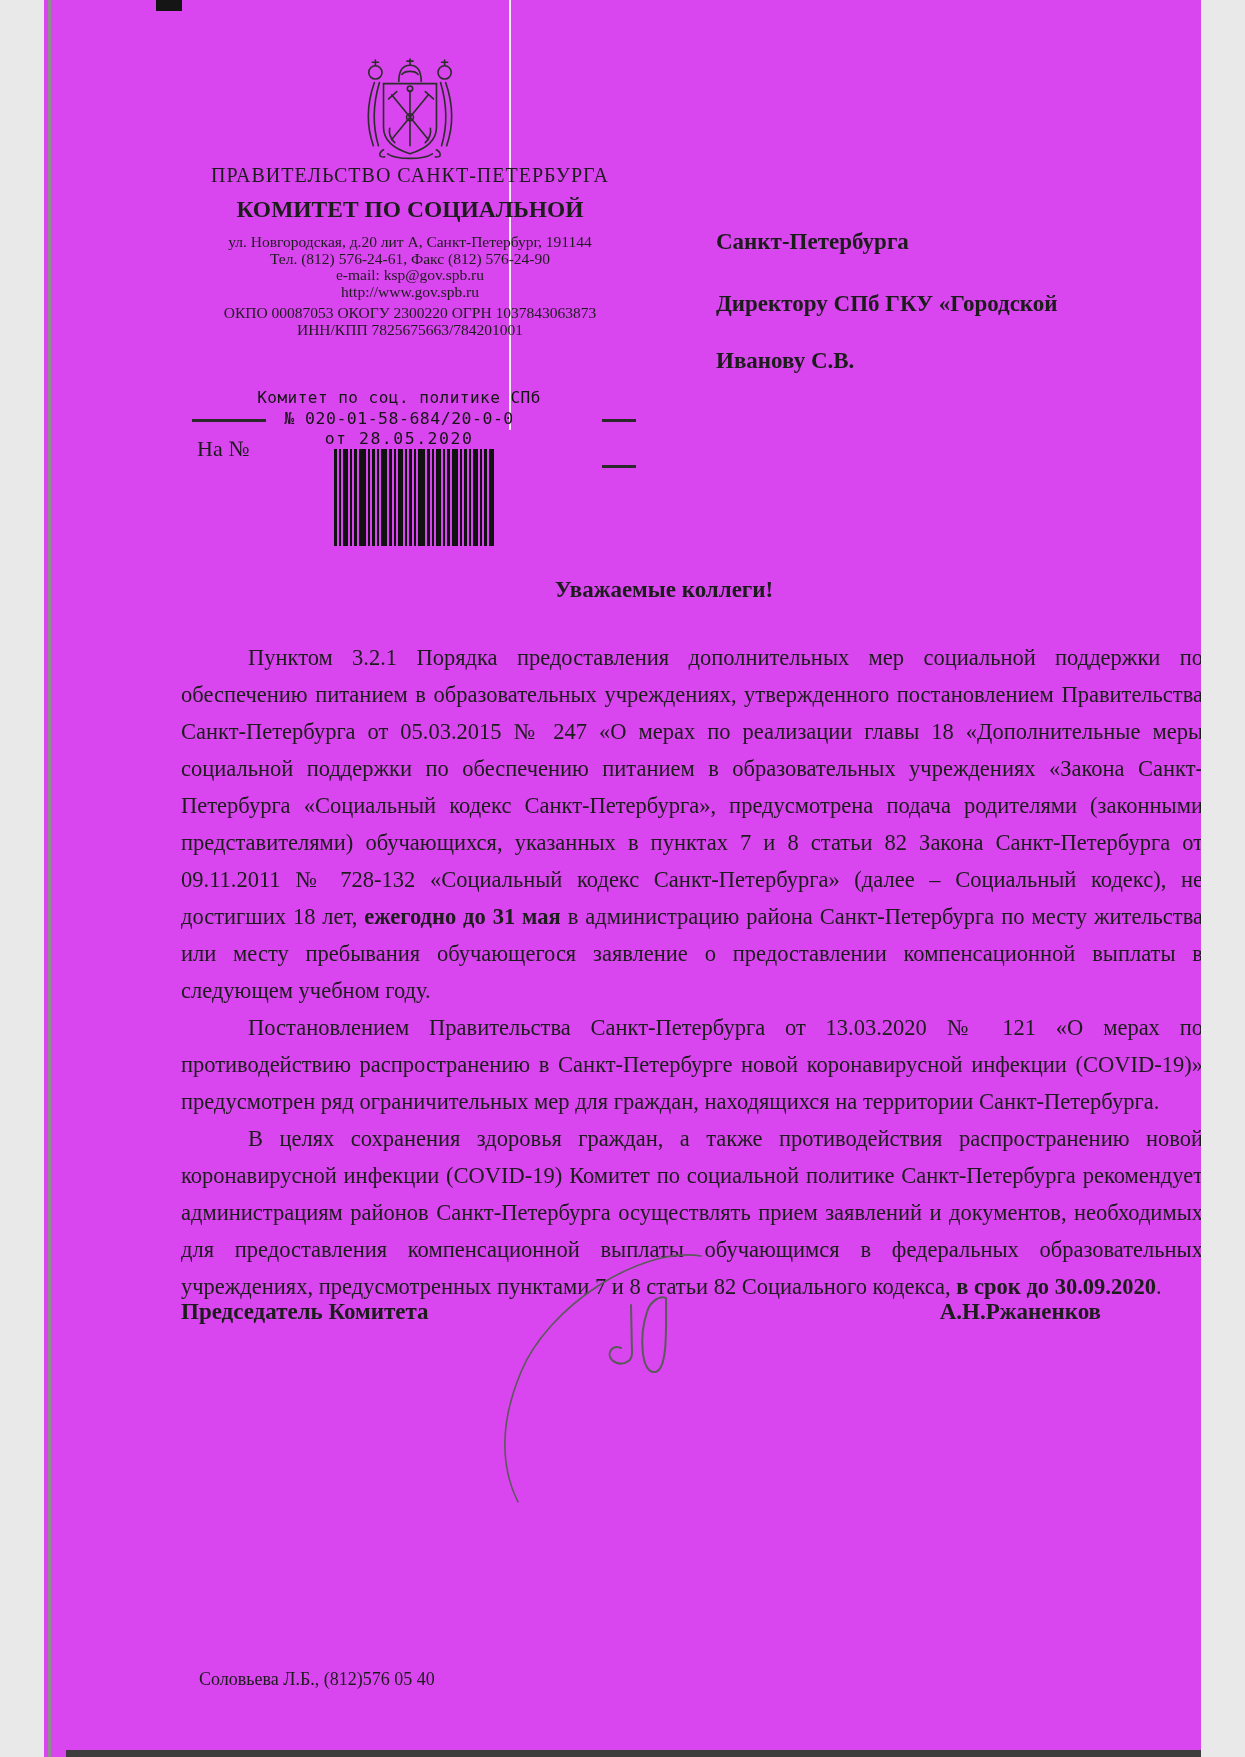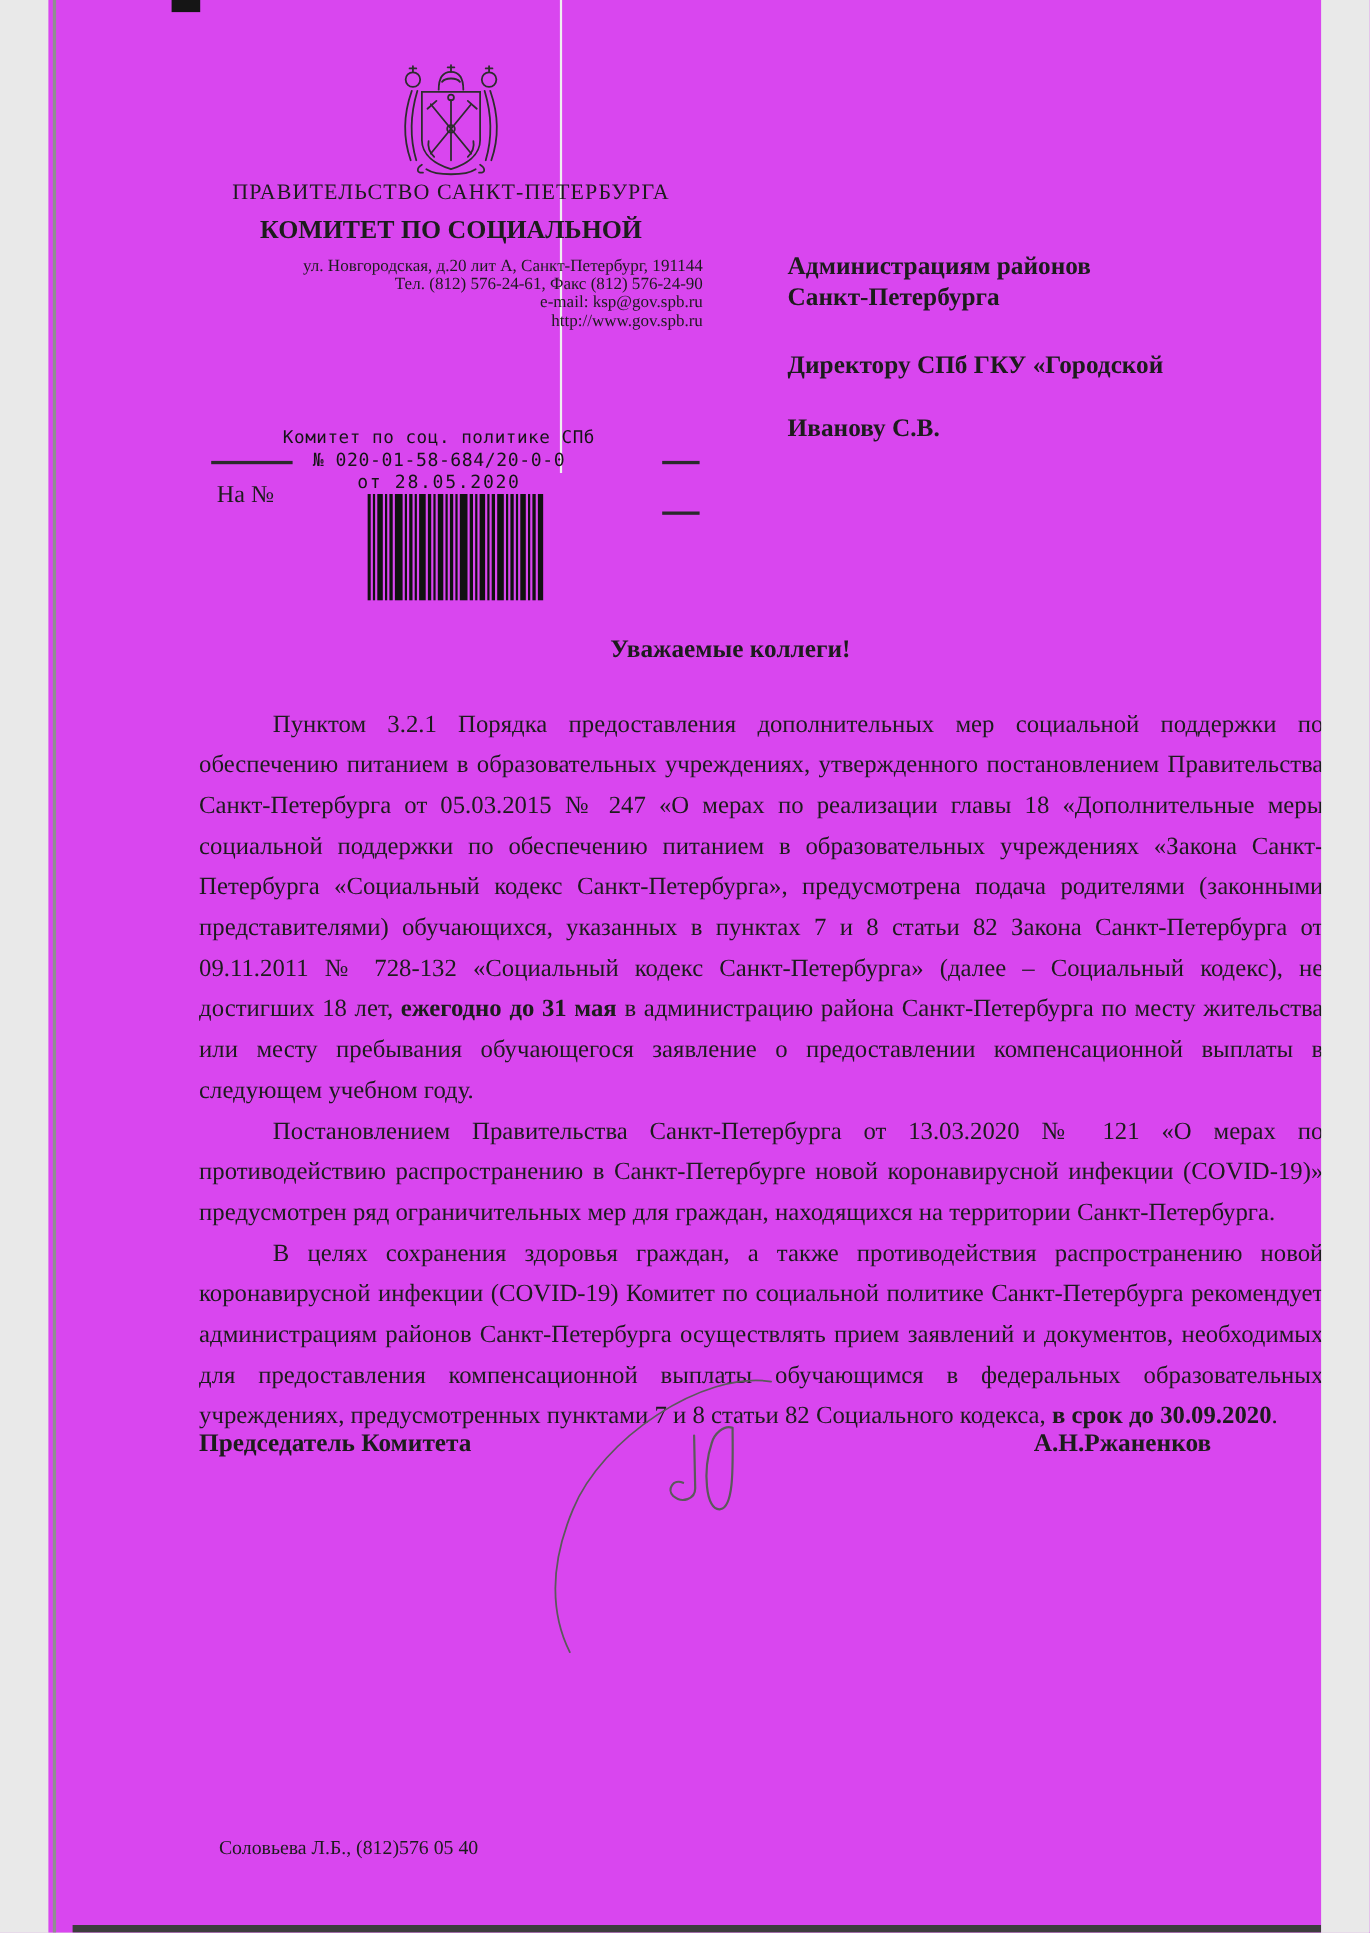--- a/index.html
+++ b/index.html
@@ -15,21 +15,21 @@
   .fold-line   { position:absolute; left:465px; top:0; width:2px; height:430px; background:#efefef; }
   .edge-bottom { position:absolute; left:22px; right:0; bottom:0; height:7px; background:#3d3d3d; }
   .corner-mark { position:absolute; left:112px; top:0; width:26px; height:11px; background:#151515; }
 
   
   .letterhead { position:absolute; left:137px; top:52px; width:458px; text-align:center; }
   .emblem { display:block; width:112px; height:110px; margin:0 auto 2px; }
   .gov-title { font-size:20px; letter-spacing:1px; white-space:nowrap; }
   .committee { font-size:23.5px; font-weight:bold; line-height:27px; margin-top:9px; }
   .lh-small { font-size:15.5px; line-height:16.5px; }
-  .lh-small-block { margin-top:11px;text-align:right; }
+  .lh-small-block { margin-top:11px; }
   .codes-block { margin-top:5px; }
 
   
   .stamp {
     position:absolute; left:200px; top:388px; width:310px; text-align:center;
     font-family:"DejaVu Sans Mono", monospace; font-weight:normal; color:#141414;
   }
   .stamp-org  { font-size:16px;   letter-spacing:0.5px; white-space:nowrap; }
   .stamp-num  { font-size:16.5px; letter-spacing:0.5px; margin-top:2px; white-space:nowrap; }
   .stamp-date { font-size:16.5px; letter-spacing:1.5px; margin-top:1px; white-space:nowrap; }
@@ -101,20 +101,24 @@
     </svg>
     <div class="gov-title">ПРАВИТЕЛЬСТВО САНКТ-ПЕТЕРБУРГА</div>
     <div class="committee">
       <div>КОМИТЕТ ПО СОЦИАЛЬНОЙ</div>
     </div>
     <div class="lh-small lh-small-block">
       <div class="lh-small">ул. Новгородская, д.20 лит А, Санкт-Петербург, 191144</div>
       <div class="lh-small">Тел. (812) 576-24-61, Факс (812) 576-24-90</div>
       <div class="lh-small">e-mail: ksp@gov.spb.ru</div>
       <div class="lh-small">http://www.gov.spb.ru</div>
+      <div class="codes-block">
+        <div class="lh-small">ОКПО 00087053  ОКОГУ 2300220  ОГРН 1037843063873</div>
+        <div class="lh-small">ИНН/КПП 7825675663/784201001</div>
+      </div>
     </div>
   </div>
 
   <div class="stamp">
     <div class="stamp-org">Комитет по соц. политике СПб</div>
     <div class="stamp-num">№ 020-01-58-684/20-0-0</div>
     <div class="stamp-date">от 28.05.2020</div>
   </div>
 
   <svg class="barcode" width="160" height="97" viewBox="0 0 160 97">
@@ -151,21 +155,20 @@
         <rect x="155" width="5" height="97"></rect>
     </g>
   </svg>
 
   <div class="ref-line-left"></div>
   <div class="dash-right-1"></div>
   <div class="dash-right-2"></div>
   <div class="na-no">На №</div>
 
   <div class="addressee">
-    <div>Администрациям районов</div>
     <div>Санкт-Петербурга</div>
     <div class="addr-gap-a">Директору СПб ГКУ «Городской</div>
     <div class="addr-gap-b">Иванову С.В.</div>
   </div>
 
   <div class="salutation">Уважаемые коллеги!</div>
 
   <div class="body-text">
     <p><span>Пунктом 3.2.1 Порядка предоставления дополнительных мер социальной поддержки по обеспечению питанием в образовательных учреждениях, утвержденного постановлением Правительства Санкт-Петербурга от 05.03.2015 № 247 «О мерах по реализации главы 18 «Дополнительные меры социальной поддержки по обеспечению питанием в образовательных учреждениях «Закона Санкт-Петербурга «Социальный кодекс Санкт-Петербурга», предусмотрена подача родителями (законными представителями) обучающихся, указанных в пунктах 7 и 8 статьи 82 Закона Санкт-Петербурга от 09.11.2011 № 728-132 «Социальный кодекс Санкт-Петербурга» (далее – Социальный кодекс), не достигших 18 лет, </span><span class="b">ежегодно до 31 мая</span><span> в администрацию района Санкт-Петербурга по месту жительства или месту пребывания обучающегося заявление о предоставлении компенсационной выплаты в следующем учебном году.</span></p>
     <p>Постановлением Правительства Санкт-Петербурга от 13.03.2020 № 121 «О мерах по противодействию распространению в Санкт-Петербурге новой коронавирусной инфекции (COVID-19)» предусмотрен ряд ограничительных мер для граждан, находящихся на территории Санкт-Петербурга.</p>

